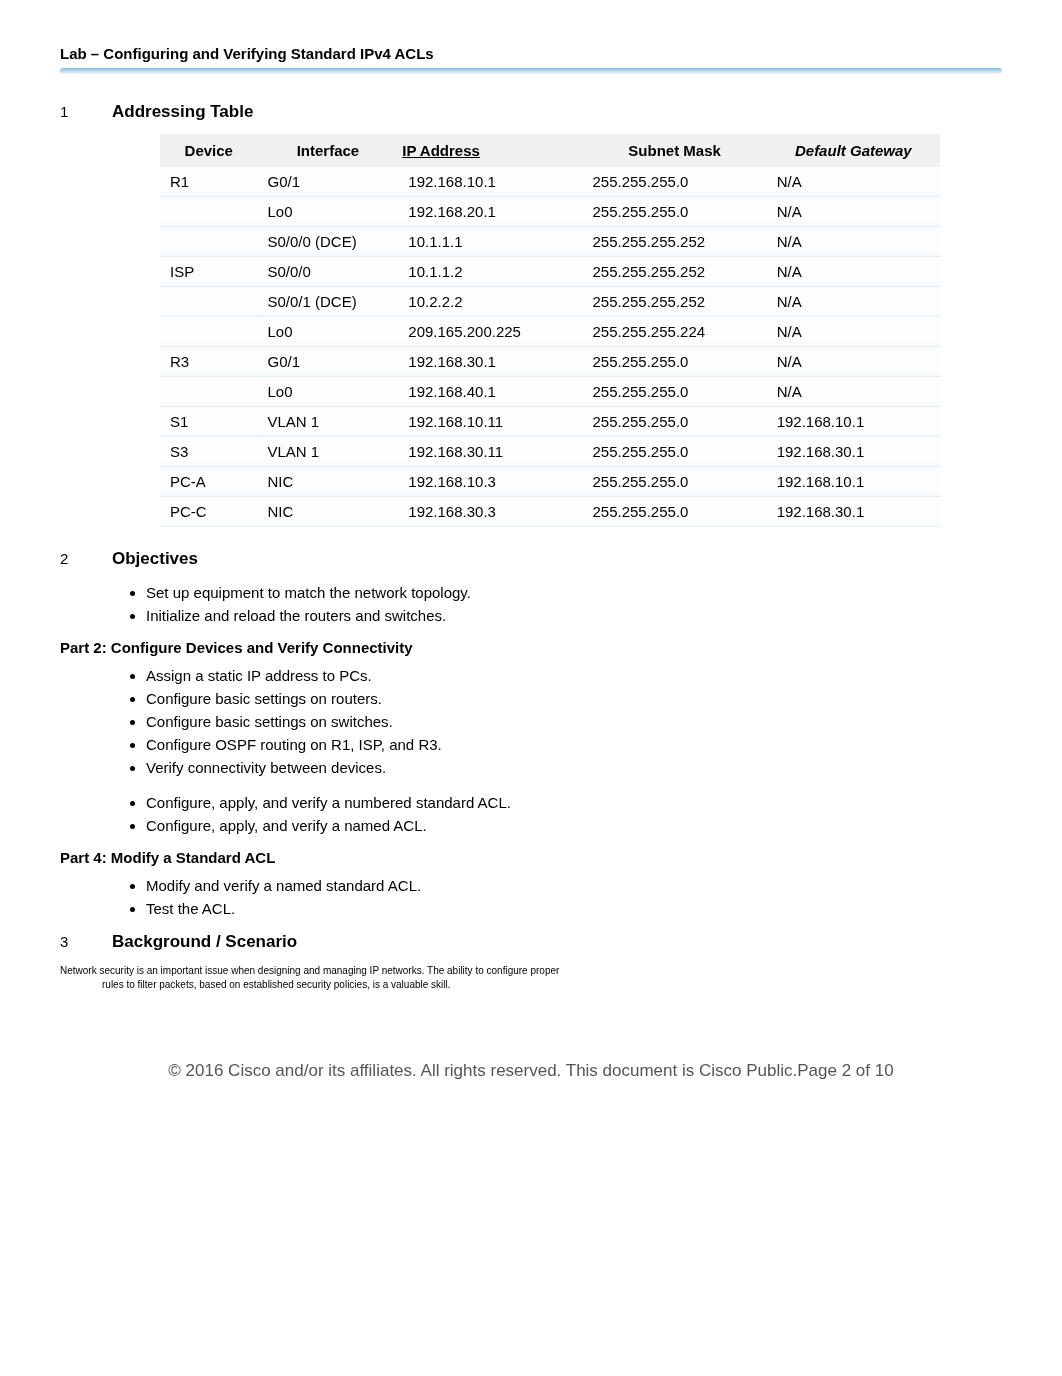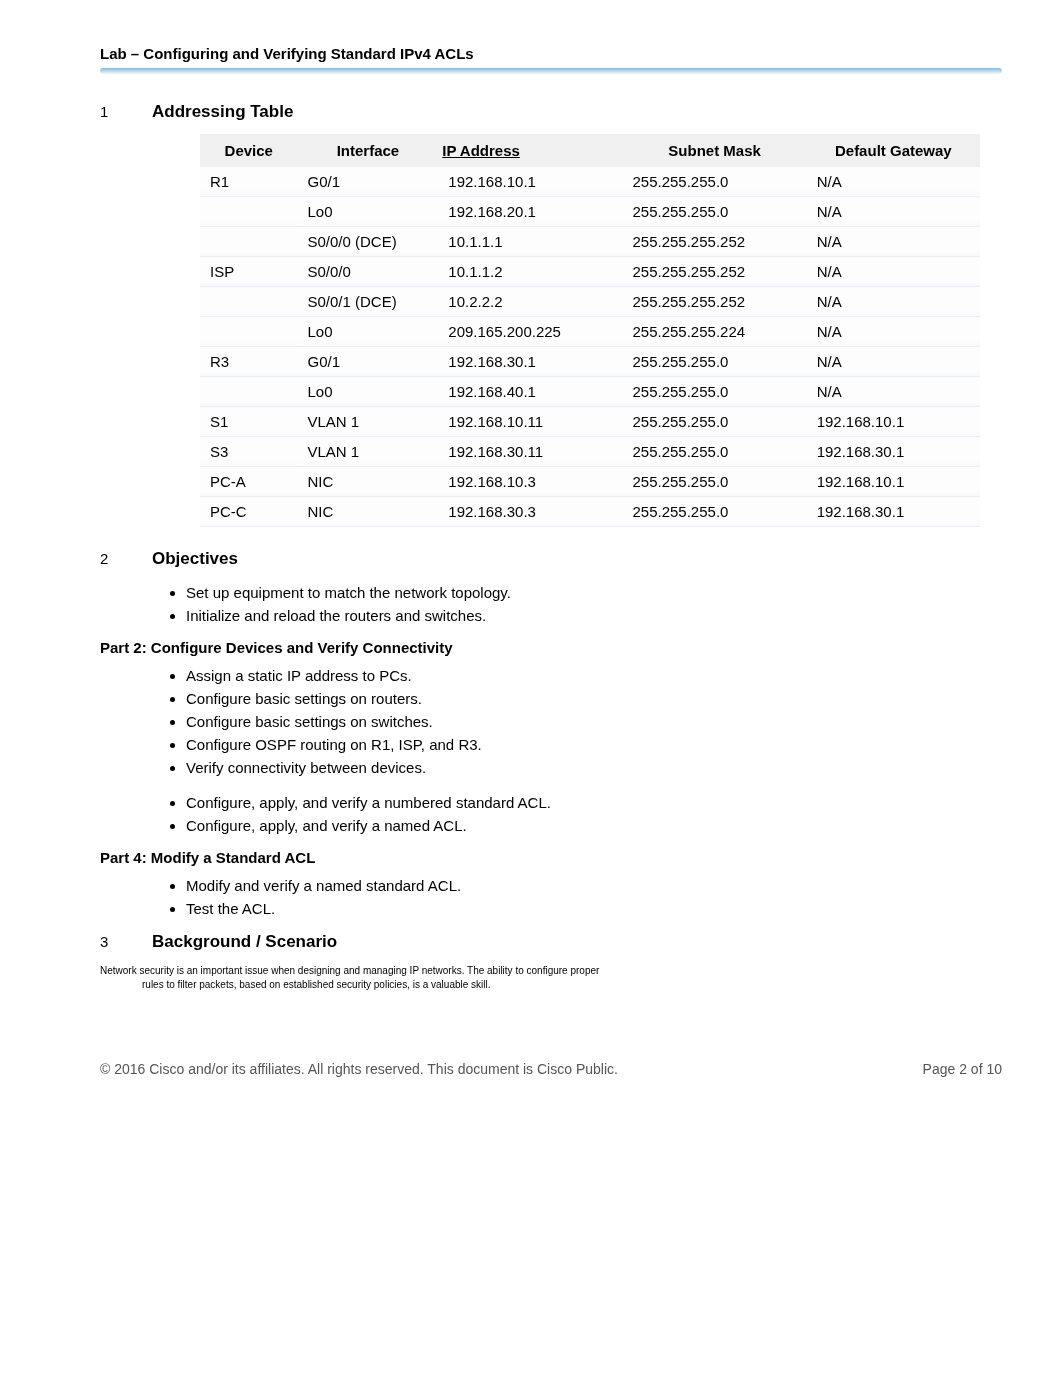--- a/index.html
+++ b/index.html
@@ -6,21 +6,20 @@
   body {
     margin: 0;
     font-family: Arial, Helvetica, sans-serif;
     font-size: 15px;
     color: #000;
     background: #fff;
     width: 1062px;
   }
   .page {
     padding: 45px 60px 40px 60px;
-    margin-left: 40px;
   }
   .header-title {
     font-weight: bold;
     font-size: 15px;
     margin-bottom: 6px;
   }
   .header-rule {
     height: 6px;
     background: linear-gradient(to bottom, rgba(120,180,220,0.9), rgba(120,180,220,0.1));
     border-radius: 3px;
@@ -49,21 +48,21 @@
     background: #f0f0f0;
     padding: 8px 4px;
     text-align: left;
     font-weight: bold;
     font-size: 15px;
   }
   .addr-table th:first-child { text-align: center; }
   .addr-table th:nth-child(2) { text-align: center; }
   .addr-table th:nth-child(3) { text-align: left; text-decoration: underline; }
   .addr-table th:nth-child(4) { text-align: center; }
-  .addr-table th:nth-child(5) { text-align: center; }
+  .addr-table th:nth-child(5) { text-align: center; font-style: italic; }
   .addr-table td {
     padding: 6px 10px;
     font-size: 15px;
     border-bottom: 1px solid rgba(180,200,220,0.25);
     background: linear-gradient(to bottom, #fdfdfe 80%, rgba(180,200,220,0.12));
   }
   .part-heading {
     font-weight: bold;
     font-size: 15px;
     margin: 8px 0 8px 0;
@@ -81,22 +80,22 @@
     margin: 6px 0 20px 0;
     font-size: 10px;
     line-height: 1.35;
   }
   .body-para .indent {
     display: block;
     padding-left: 42px;
   }
   .footer {
     display: flex;
-    justify-content: space-between;
-    font-size: 14px;
+    justify-content: center;
+    font-size: 17px;
     color: #555;
     margin-top: 70px;
   }
   .col-device { width: 90px; }
   .col-iface  { width: 130px; }
   .col-ip     { width: 170px; }
   .col-mask   { width: 170px; }
   .col-gw     { width: 160px; }
 </style>
 </head>

